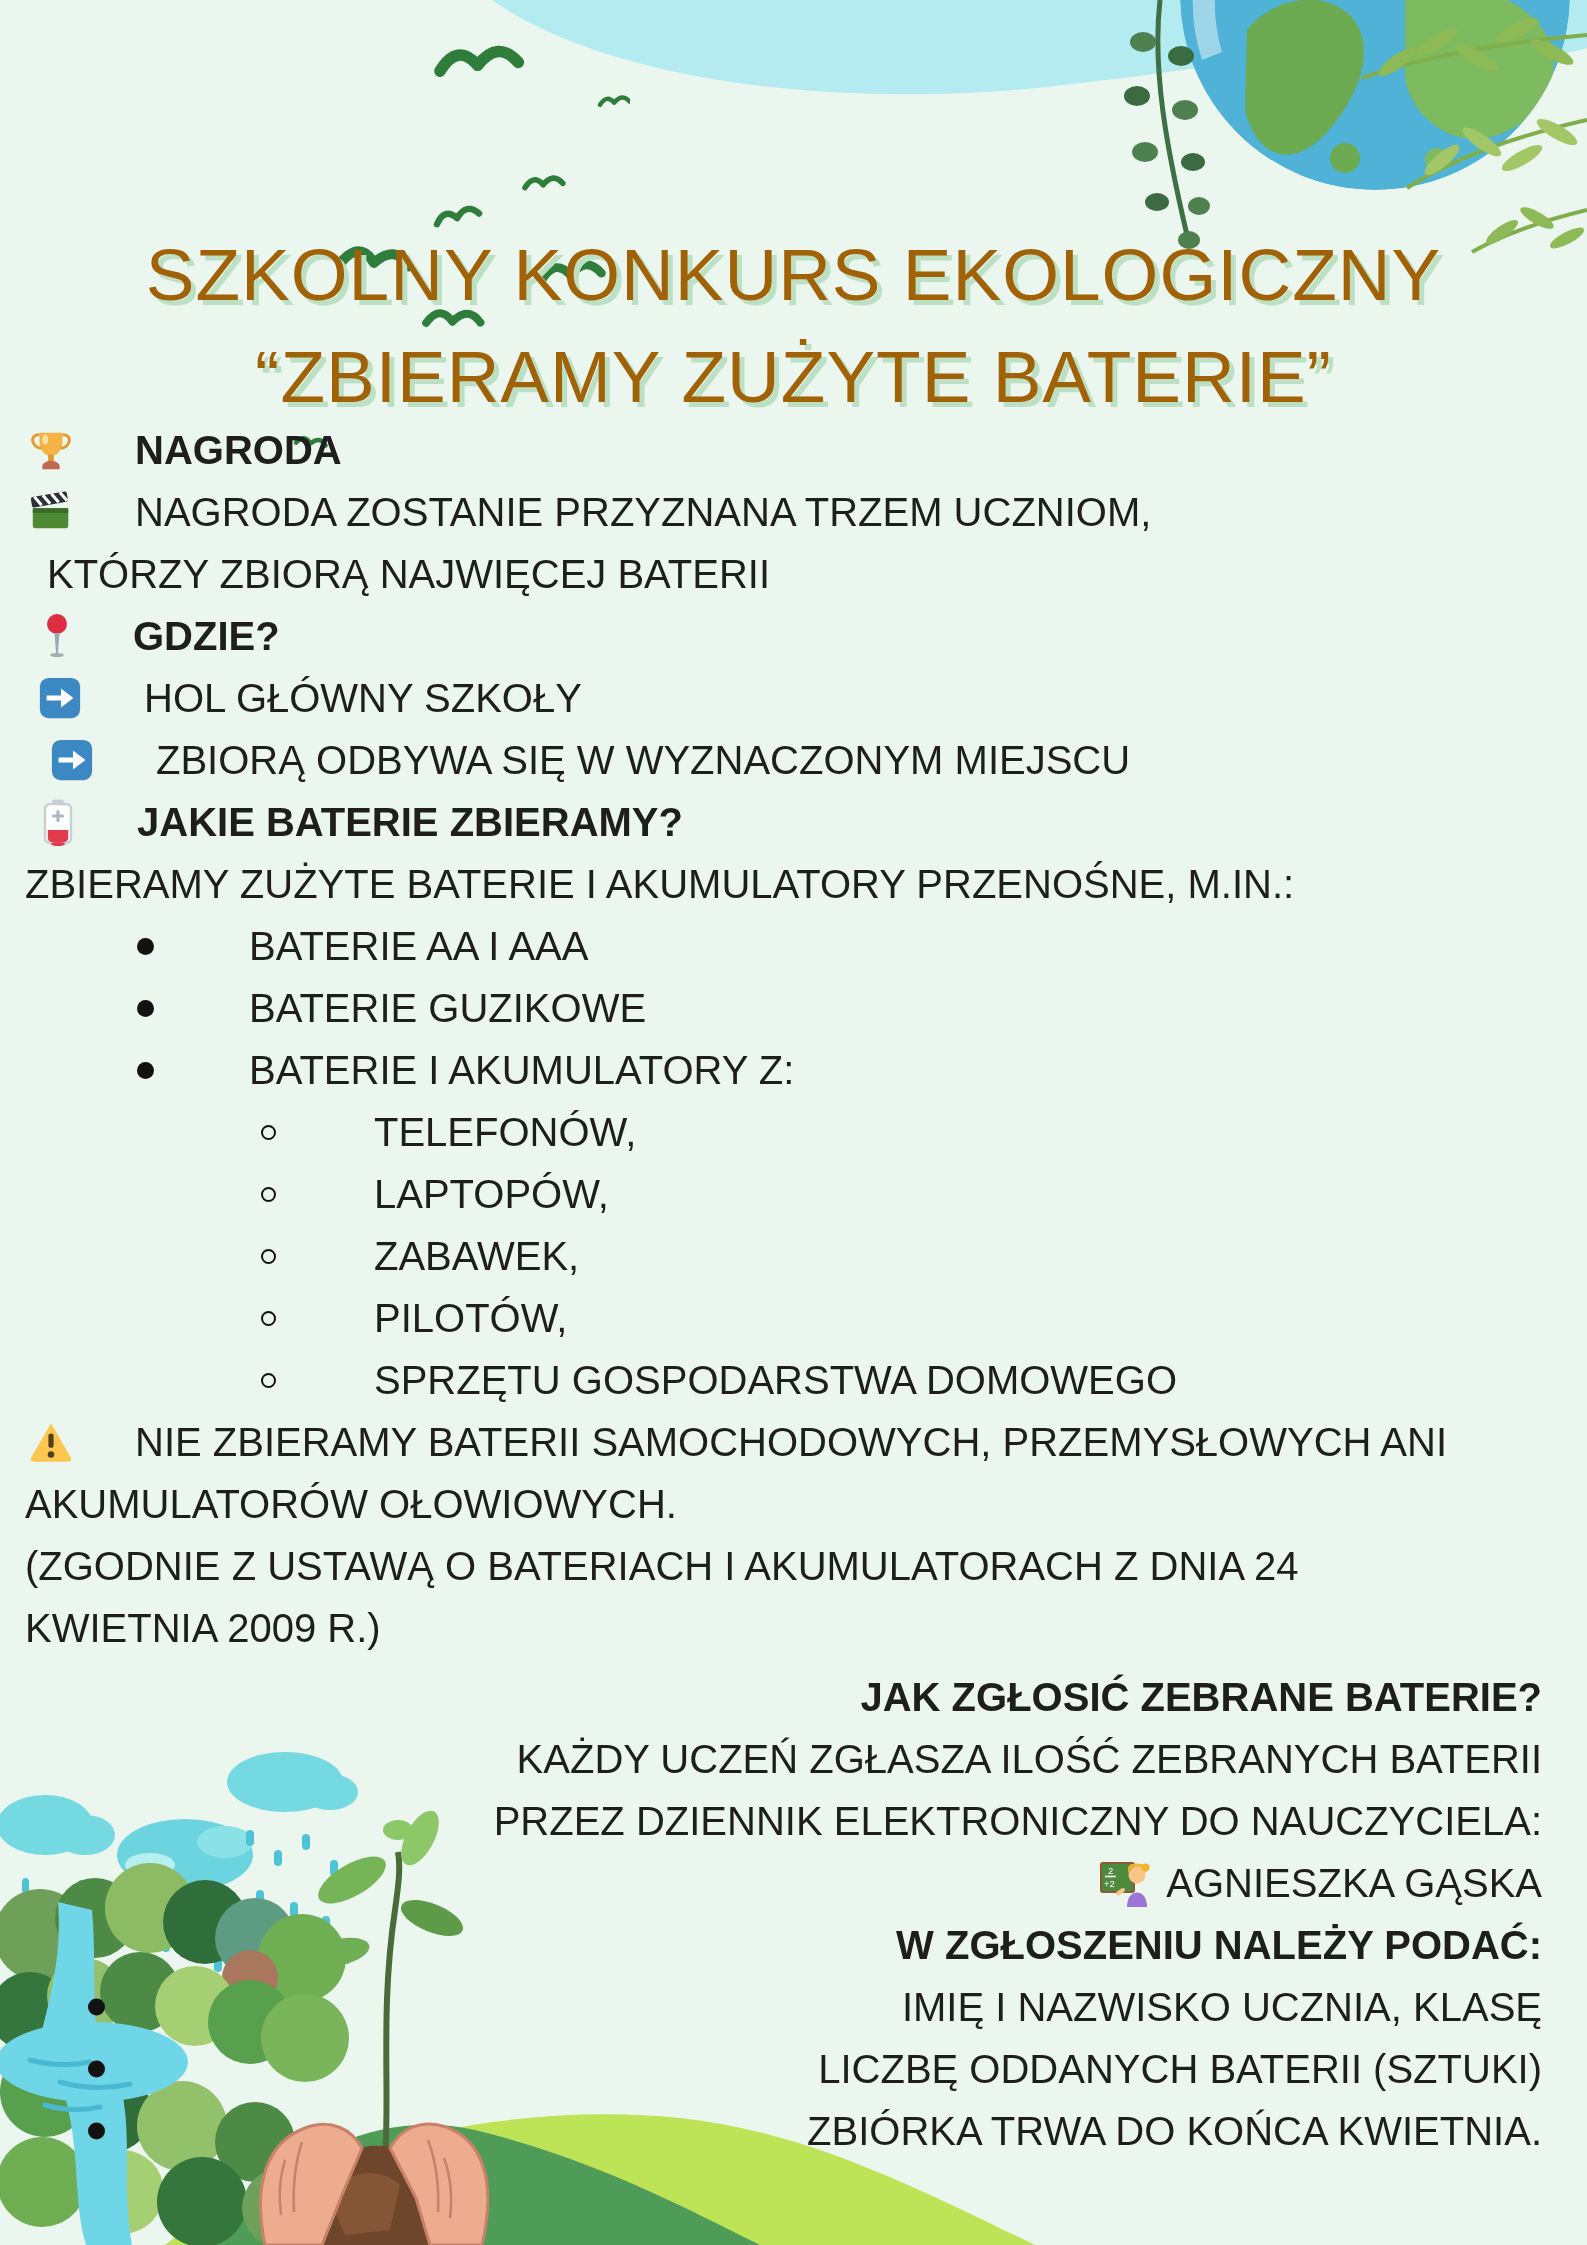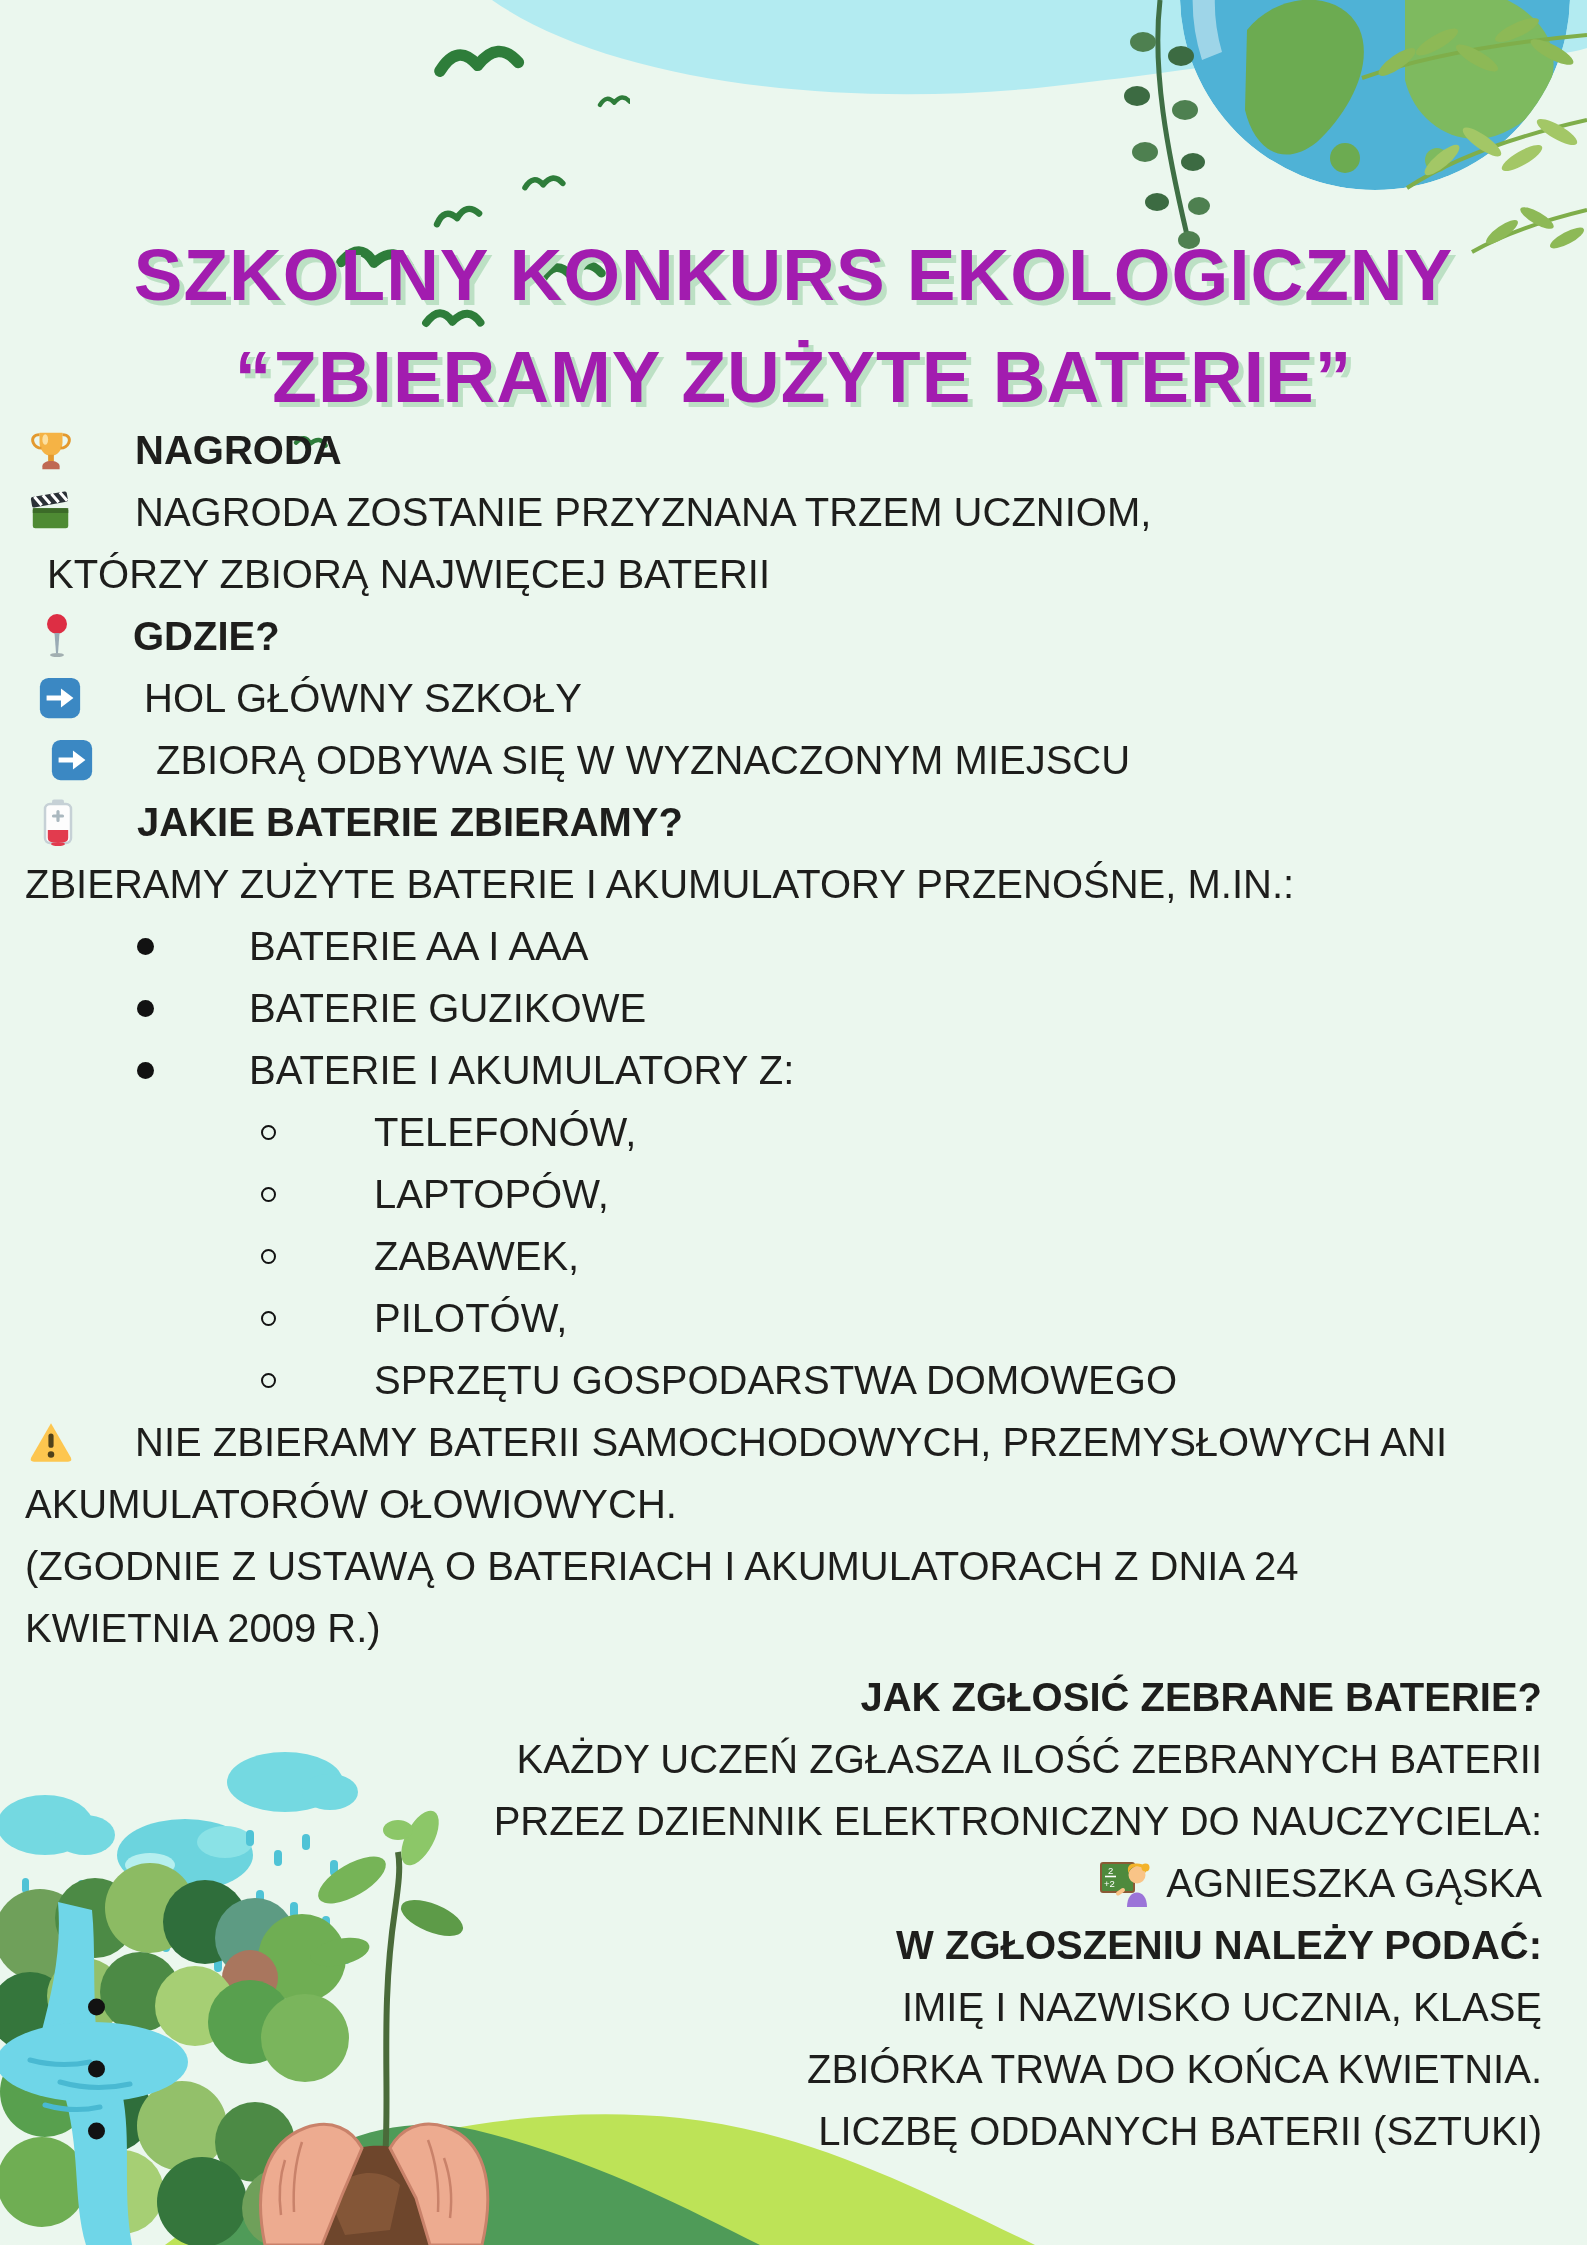--- a/index.html
+++ b/index.html
@@ -6,22 +6,22 @@
   .page{
     position:relative;width:1587px;height:2245px;background:#ebf7ee;overflow:hidden;
     font-family:"Liberation Sans",sans-serif;color:#1e1e1c;
   }
   svg{display:block;}
   .decor{position:absolute;}
 
   
   .title{
     position:absolute;top:224px;left:20px;width:1547px;text-align:center;
-    font-weight:bold;font-size:73px;line-height:102px;letter-spacing:1px;
-    color:#a21caf;text-shadow:5px 5px 0 #bce0c4;white-space:nowrap;
+    font-weight:normal;font-size:73px;line-height:102px;letter-spacing:1px;
+    color:#a16207;text-shadow:5px 5px 0 #bce0c4;white-space:nowrap;
   }
 
   
   .col-left{position:absolute;left:25px;top:419px;width:1500px;font-size:40px;z-index:5;}
   .col-right{position:absolute;left:58px;right:45px;top:1666px;font-size:40px;z-index:5;}
   .row{height:62px;display:flex;align-items:center;white-space:nowrap;gap:46px;}
   .rrow{height:62px;display:flex;align-items:center;justify-content:flex-end;white-space:nowrap;position:relative;}
   .b{font-weight:bold;}
   .icon{flex:0 0 46px;width:46px;height:46px;margin-right:15px;}
   .icon-narrow{flex:0 0 36px;width:36px;height:48px;margin-right:15px;}
@@ -372,21 +372,21 @@
     </div>
     <div class="rrow b">
       <span>W ZGŁOSZENIU NALEŻY PODAĆ:</span>
     </div>
     <div class="rrow">
       <span class="rdot"></span>
       <span>IMIĘ I NAZWISKO UCZNIA, KLASĘ</span>
     </div>
     <div class="rrow">
       <span class="rdot"></span>
+      <span>LICZBĘ ODDANYCH BATERII (SZTUKI)</span>
+    </div>
+    <div class="rrow">
+      <span class="rdot"></span>
       <span>ZBIÓRKA TRWA DO KOŃCA KWIETNIA.</span>
     </div>
-    <div class="rrow">
-      <span class="rdot"></span>
-      <span>LICZBĘ ODDANYCH BATERII (SZTUKI)</span>
-    </div>
   </div>
 
 </div>
 
 </body></html>

